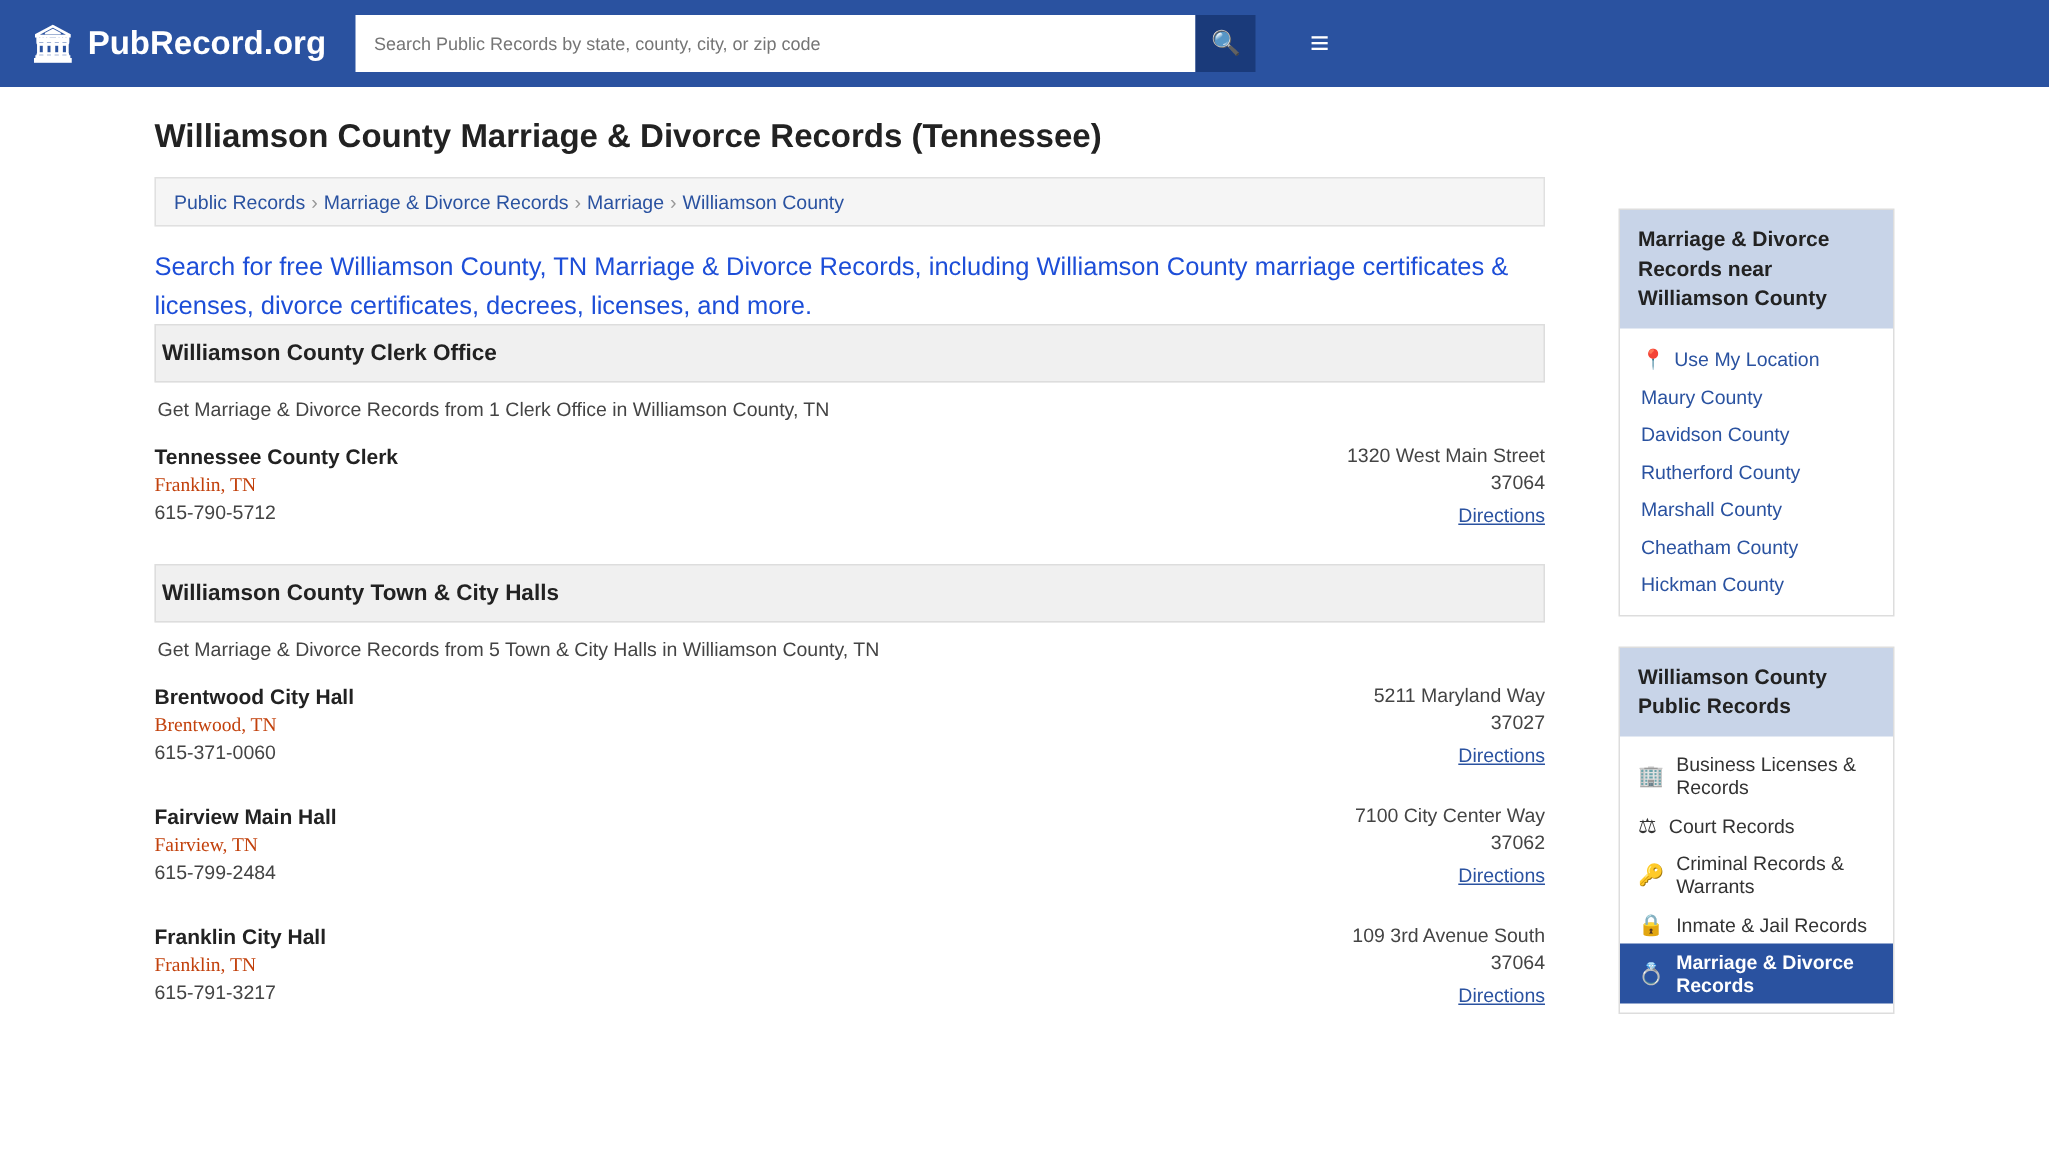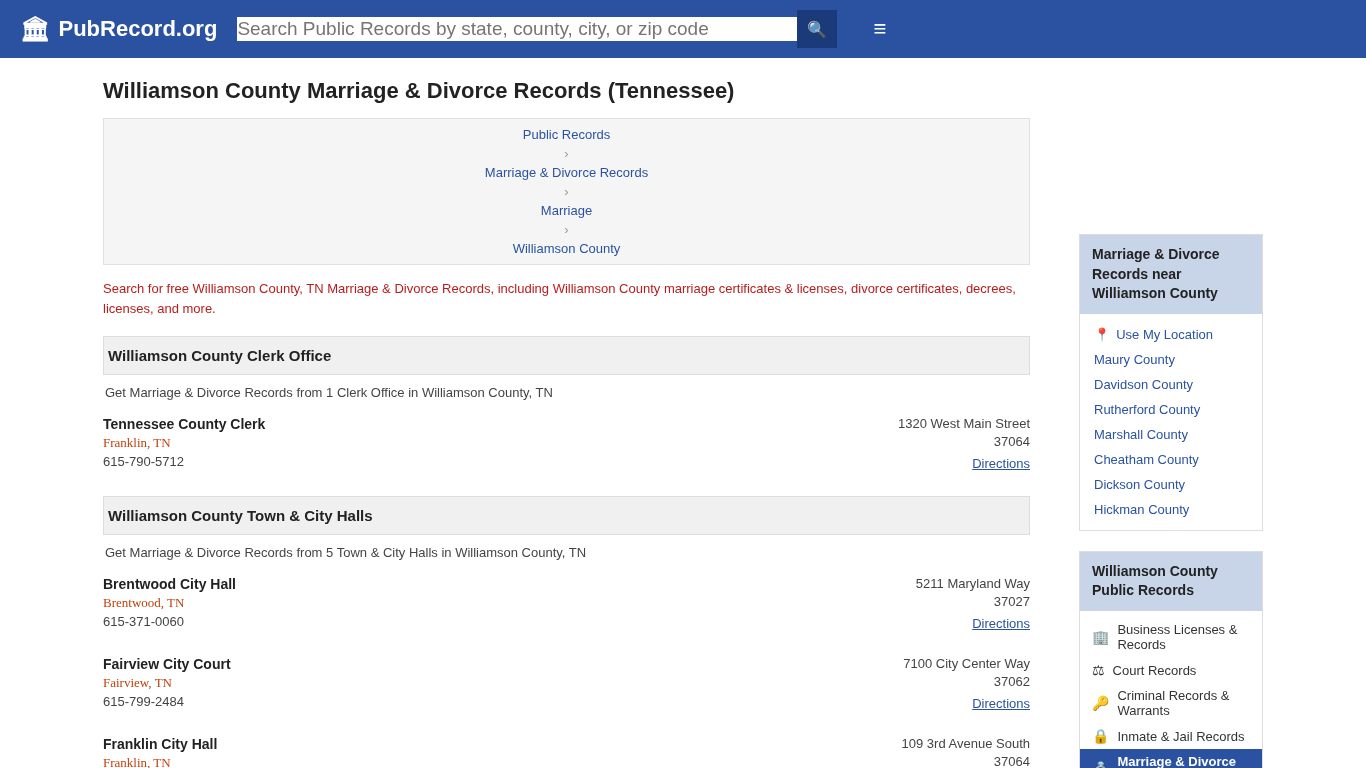--- a/index.html
+++ b/index.html
@@ -26,25 +26,25 @@
       font-size: 24px;
     }
     .search-area {
       flex: 1;
       display: flex;
       align-items: center;
       max-width: 600px;
     }
     .search-input {
       flex: 1;
-      padding: 8px 0;
-      font-size: 19px;
+      padding: 8px 12px;
+      font-size: 12px;
       border: none;
       outline: none;
-      height: 24px;
+      height: 38px;
     }
     .search-btn {
       background: #1a3a7a;
       border: none;
       color: #fff;
       width: 40px;
       height: 38px;
       cursor: pointer;
       font-size: 16px;
       display: flex;
@@ -85,32 +85,30 @@
       background: #f5f5f5;
       border: 1px solid #e0e0e0;
       padding: 8px 12px;
       font-size: 13px;
       color: #555;
       margin-bottom: 14px;
       display: flex;
       align-items: center;
       gap: 4px;
       flex-wrap: wrap;
-      flex-direction: column;
     }
     .breadcrumb a {
       color: #2a52a0;
       text-decoration: none;
     }
     .breadcrumb-sep { color: #999; }
 
     .description {
-      font-size: 13px;
-      color: #b91c1c;
-      margin-bottom: 18px;
+      font-size: 17px;
+      color: #1d4ed8;
       line-height: 1.5;
     }
 
     .section-header {
       background: #f0f0f0;
       border: 1px solid #ddd;
       padding: 10px 4px;
       font-weight: bold;
       font-size: 15px;
       margin-bottom: 10px;
@@ -296,21 +294,21 @@
       </div>
       <div class="record-right">
         <div class="record-address">5211 Maryland Way</div>
         <div class="record-zip">37027</div>
         <a href="#" class="directions-link">Directions</a>
       </div>
     </div>
 
     <div class="record-entry">
       <div class="record-left">
-        <div class="record-name">Fairview City Court</div>
+        <div class="record-name">Fairview Main Hall</div>
         <div class="record-city">Fairview, TN</div>
         <div class="record-phone">615-799-2484</div>
       </div>
       <div class="record-right">
         <div class="record-address">7100 City Center Way</div>
         <div class="record-zip">37062</div>
         <a href="#" class="directions-link">Directions</a>
       </div>
     </div>
 
@@ -336,21 +334,20 @@
       <ul class="sidebar-list">
         <li class="use-location">
           <span style="color:#2a52a0;">📍</span>
           <a href="#">Use My Location</a>
         </li>
         <li><a href="#">Maury County</a></li>
         <li><a href="#">Davidson County</a></li>
         <li><a href="#">Rutherford County</a></li>
         <li><a href="#">Marshall County</a></li>
         <li><a href="#">Cheatham County</a></li>
-        <li><a href="#">Dickson County</a></li>
         <li><a href="#">Hickman County</a></li>
       </ul>
     </div>
 
     <div class="sidebar-box">
       <div class="sidebar-title">Williamson County Public Records</div>
       <ul class="sidebar-records-list">
         <li>
           <span class="rec-icon">🏢</span>
           <a href="#">Business Licenses &amp; Records</a>

